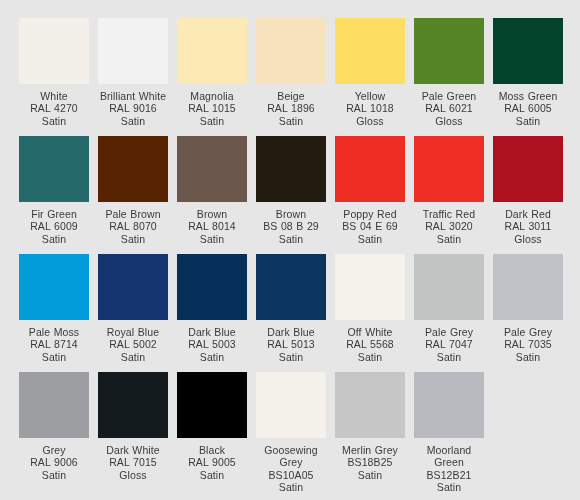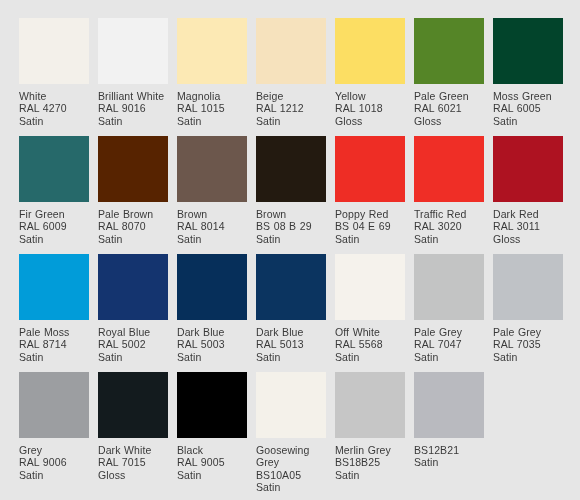--- a/index.html
+++ b/index.html
@@ -13,20 +13,21 @@
     background: #e6e6e6;
     font-family: "Liberation Sans", sans-serif;
     overflow: hidden;
   }
   #swatch-grid {
     position: relative;
     width: 580px;
     height: 500px;
     box-sizing: border-box;
     padding: 18px 0 0 19px;
+    text-align: center;
   }
   .swatch-row {
     display: flex;
     height: 118px;
   }
   .swatch-cell {
     width: 70px;
     margin-right: 9px;
     box-sizing: border-box;
   }
@@ -62,21 +63,21 @@
       <div class="swatch-cell">
         <span class="swatch-chip" style="background-color: rgb(242, 242, 242);"></span>
         <div class="swatch-label"><span class="swatch-name">Brilliant White</span><span class="swatch-code">RAL 9016</span><span class="swatch-finish">Satin</span></div>
       </div>
       <div class="swatch-cell">
         <span class="swatch-chip" style="background-color: rgb(252, 233, 180);"></span>
         <div class="swatch-label"><span class="swatch-name">Magnolia</span><span class="swatch-code">RAL 1015</span><span class="swatch-finish">Satin</span></div>
       </div>
       <div class="swatch-cell">
         <span class="swatch-chip" style="background-color: rgb(246, 226, 189);"></span>
-        <div class="swatch-label"><span class="swatch-name">Beige</span><span class="swatch-code">RAL 1212</span><span class="swatch-finish">Satin</span></div>
+        <div class="swatch-label"><span class="swatch-name">Beige</span><span class="swatch-code">RAL 1896</span><span class="swatch-finish">Satin</span></div>
       </div>
       <div class="swatch-cell">
         <span class="swatch-chip" style="background-color: rgb(252, 222, 99);"></span>
         <div class="swatch-label"><span class="swatch-name">Yellow</span><span class="swatch-code">RAL 1018</span><span class="swatch-finish">Gloss</span></div>
       </div>
       <div class="swatch-cell">
         <span class="swatch-chip" style="background-color: rgb(85, 133, 39);"></span>
         <div class="swatch-label"><span class="swatch-name">Pale Green</span><span class="swatch-code">RAL 6021</span><span class="swatch-finish">Gloss</span></div>
       </div>
       <div class="swatch-cell">
@@ -161,17 +162,18 @@
         <span class="swatch-chip" style="background-color: rgb(244, 241, 234);"></span>
         <div class="swatch-label"><span class="swatch-name">Goosewing
 Grey</span><span class="swatch-code">BS10A05</span><span class="swatch-finish">Satin</span></div>
       </div>
       <div class="swatch-cell">
         <span class="swatch-chip" style="background-color: rgb(198, 198, 198);"></span>
         <div class="swatch-label"><span class="swatch-name">Merlin Grey</span><span class="swatch-code">BS18B25</span><span class="swatch-finish">Satin</span></div>
       </div>
       <div class="swatch-cell">
         <span class="swatch-chip" style="background-color: rgb(185, 186, 191);"></span>
-        <div class="swatch-label"><span class="swatch-code">BS12B21</span><span class="swatch-finish">Satin</span></div>
+        <div class="swatch-label"><span class="swatch-name">Moorland
+Green</span><span class="swatch-code">BS12B21</span><span class="swatch-finish">Satin</span></div>
       </div>
       <div class="swatch-cell empty"></div>
     </div>
   </div>
 
 </body></html>

